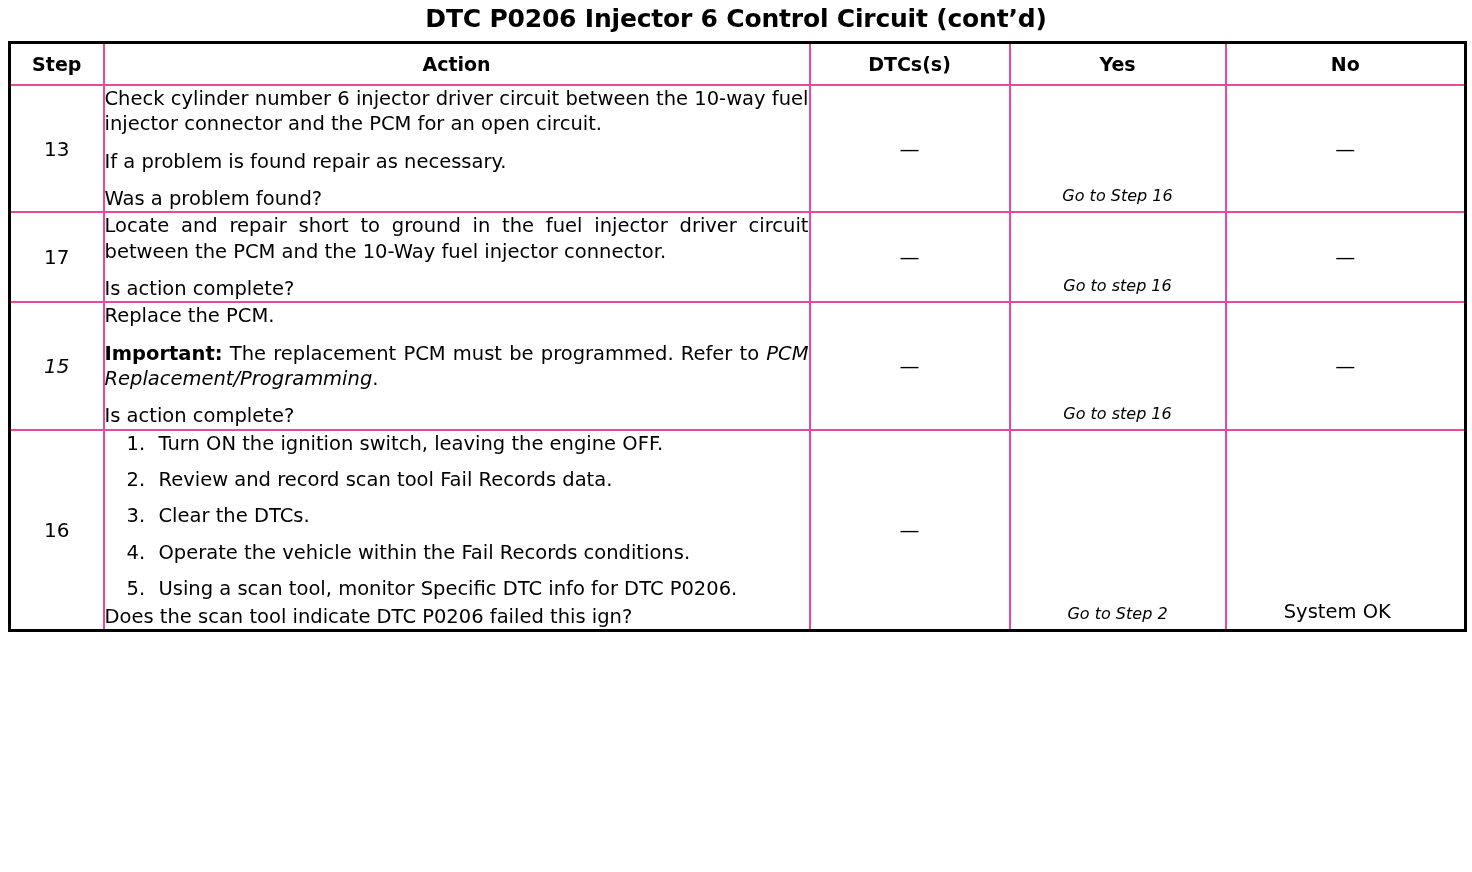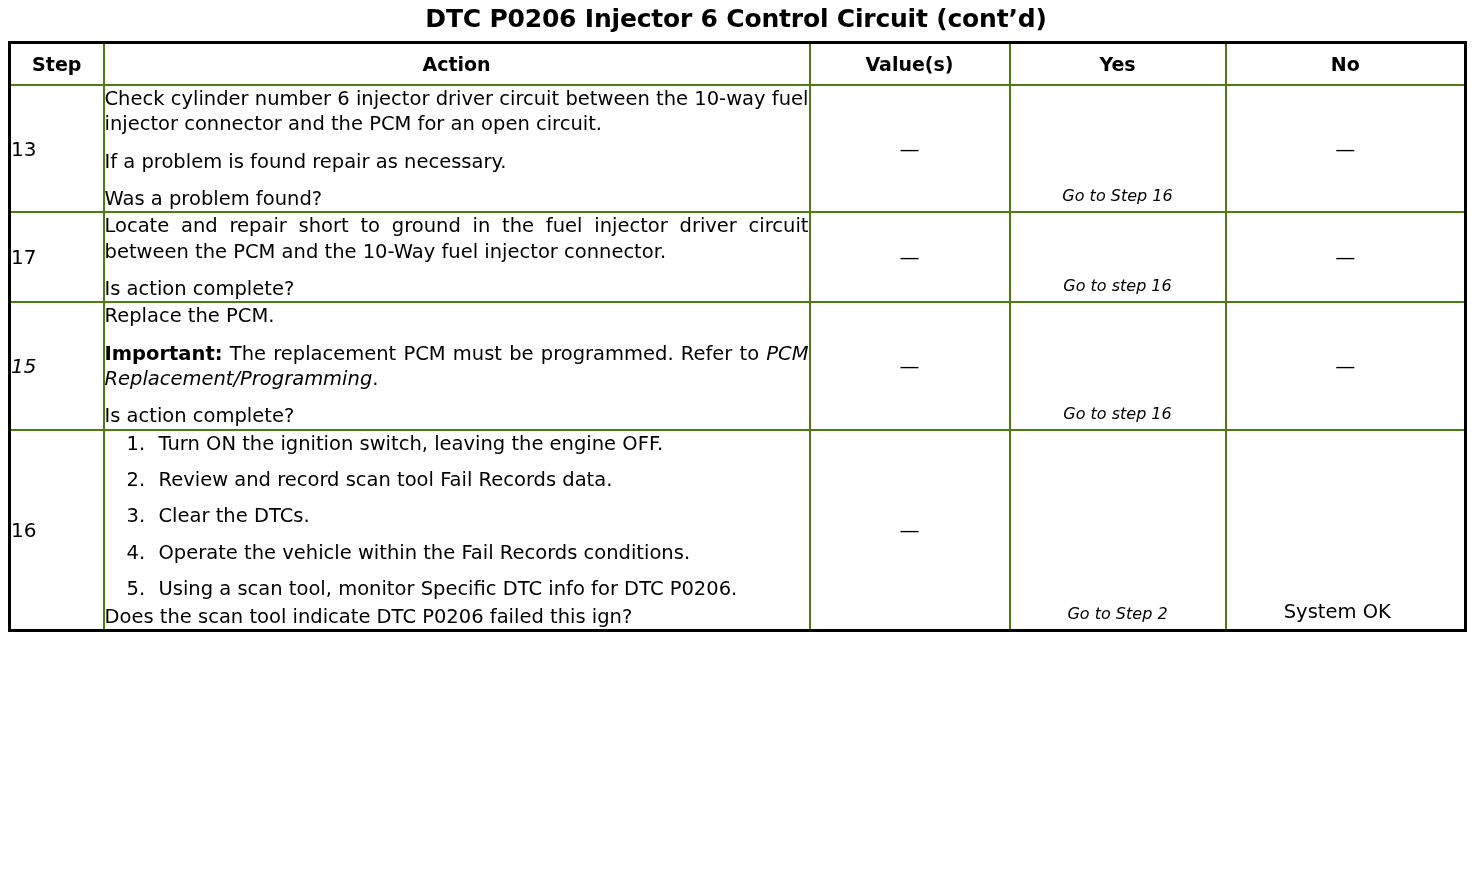--- a/index.html
+++ b/index.html
@@ -31,38 +31,39 @@
     font-family: "DejaVu Sans", sans-serif;
   }
   table.dtc {
     border-collapse: collapse;
     table-layout: fixed;
     width: 1456px;
     margin: 0 8px;
     border: 3px solid #000;
   }
   table.dtc th, table.dtc td {
-    border: 2px solid #4d7c0f;
+    border: 2px solid #ec4899;
     vertical-align: middle;
     padding: 0;
   }
   .col-step { width: 94px; }
   .col-action { width: 706px; }
   .col-value { width: 200px; }
   .col-yes { width: 216px; }
   .col-no { width: 240px; }
 
   thead th {
     height: 40px;
     font-size: 19px;
     font-weight: bold;
     text-align: center;
     font-family: "DejaVu Sans", sans-serif;
   }
   .step-cell {
+    text-align: center;
     font-size: 20px;
     vertical-align: middle;
   }
   .step-italic {
     font-style: italic;
   }
   .action-cell {
     padding: 6px 8px 6px 10px;
     font-size: 19.5px;
     line-height: 1.30;
@@ -155,21 +156,21 @@
       <col class="col-step">
       <col class="col-action">
       <col class="col-value">
       <col class="col-yes">
       <col class="col-no">
     </colgroup>
     <thead>
       <tr>
         <th>Step</th>
         <th>Action</th>
-        <th>Value(s)</th>
+        <th>DTCs(s)</th>
         <th>Yes</th>
         <th>No</th>
       </tr>
     </thead>
     <tbody>
 
       <tr>
         <td class="step-cell">13</td>
         <td class="action-cell">
           <p class="justify">Check cylinder number 6 injector driver circuit between the 10-way fuel injector connector and the PCM for an open circuit.</p>

